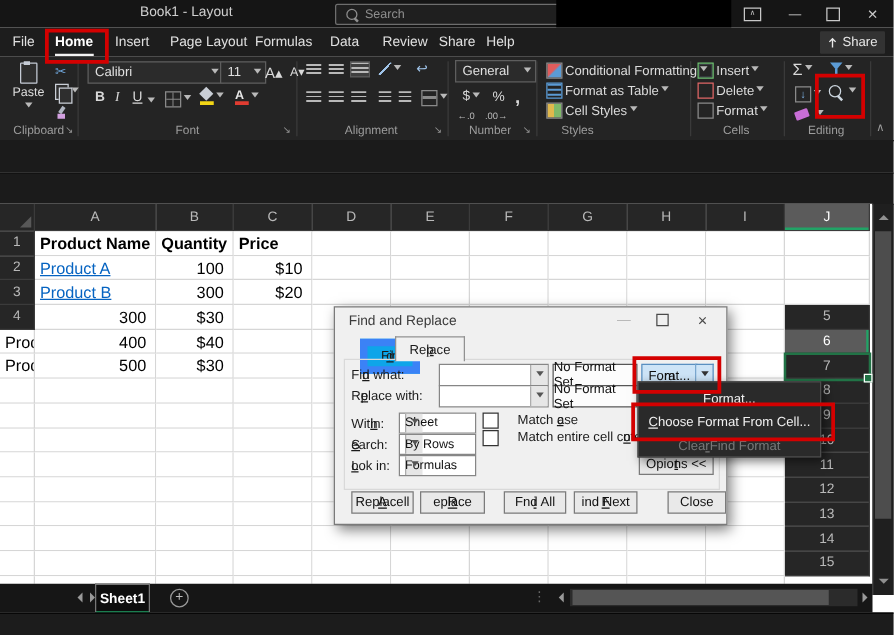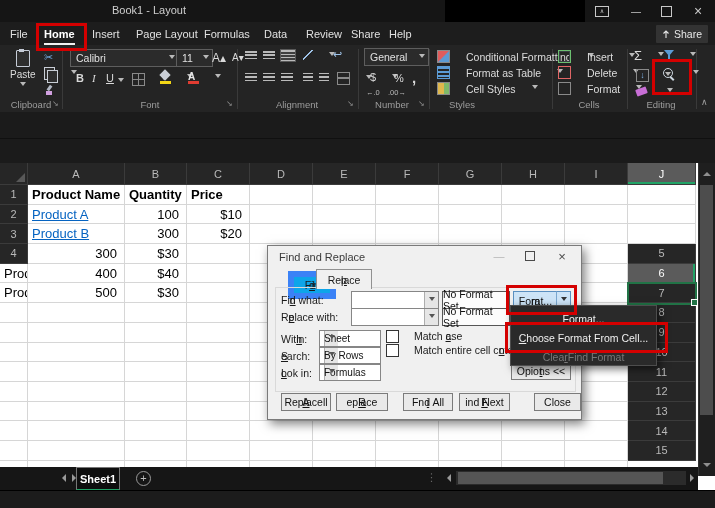--- a/index.html
+++ b/index.html
@@ -27,21 +27,21 @@
   #ribbon{left:0;top:45px;width:715px;height:67px;background:#242424;border-bottom:1px solid #000}
   .gsep{position:absolute;top:4px;width:1px;height:60px;background:#3a3a3a}
   .glabel{position:absolute;top:54px;font-size:9.5px;color:#9d9d9d;text-align:center;white-space:nowrap;transform:translateX(-50%)}
   .launch{position:absolute;top:54px;font-size:8px;color:#8f8f8f}
   .dd{width:0;height:0;border:3px solid transparent;border-top:4px solid #b9b9b9;display:inline-block;flex:none}
   .dd.dim{border-top-color:#6f6f6f}
   .rbt{position:absolute;font-size:11px;color:#d9d9d9;white-space:nowrap}
   .combo{position:absolute;height:16px;border:1px solid #5e5e5e;background:#2b2b2b;color:#e0e0e0;font-size:10.5px;display:flex;align-items:center;padding-left:5px;justify-content:space-between}
   .combo .dd{margin-right:3px}
   .li{width:12px;height:9px;background:repeating-linear-gradient(#b9b9b9 0 1.5px,transparent 1.5px 3.5px)}
-  .ibox{position:absolute;display:flex;align-items:center;gap:16px}
+  .ibox{position:absolute;display:flex;align-items:center;gap:2px}
   .sicon{width:11px;height:11px;border:1px solid #8a8a8a;flex:none;position:relative}
   .rlabel{font-size:10.5px;color:#dcdcdc;white-space:nowrap}
   .clip{width:12px;height:15px;border:1px solid #c5cbd6;border-radius:1px;position:relative;background:#2e2e2e}
   .clip::before{content:"";position:absolute;left:2.5px;top:-2px;width:5px;height:3px;background:#c5cbd6}
   .copyic{width:9px;height:11px;border:1px solid #c9ced6;position:relative;background:#2e2e2e}
   .copyic::after{content:"";position:absolute;left:2px;top:2px;width:9px;height:11px;border:1px solid #c9ced6;background:#2e2e2e}
   .brush{width:10px;height:10px;position:relative}
   .brush::before{content:"";position:absolute;left:4px;top:0;width:3px;height:6px;background:#b0b6c2;transform:rotate(35deg)}
   .brush::after{content:"";position:absolute;left:2px;top:6px;width:6px;height:4px;background:#d2a0e0}
   .colorbar{position:absolute;left:0;width:11px;height:3px;bottom:0}
@@ -111,20 +111,24 @@
   .mi.dis{color:#787878}
   
   .redbox{position:absolute;border:3px solid #d40000;z-index:40}
   u{text-decoration:underline}
 </style>
 </head>
 <body>
 
 <div class="abs" id="titlebar">
   <span class="abs" id="apptitle">Book1 - Layout</span>
+  <div class="abs" id="searchbox">
+    <span class="mag"></span>
+    <span id="searchph">Search</span>
+  </div>
   <div class="abs" id="redacted"></div>
   <div class="abs wbtn" style="left:588px">
       <span class="rdo">∧</span>
     </div>
   <div class="abs wbtn" style="left:622px">
       <span style="font-size:10px">—</span>
     </div>
   <div class="abs wbtn" style="left:652px">
       <span class="maxsq"></span>
     </div>

